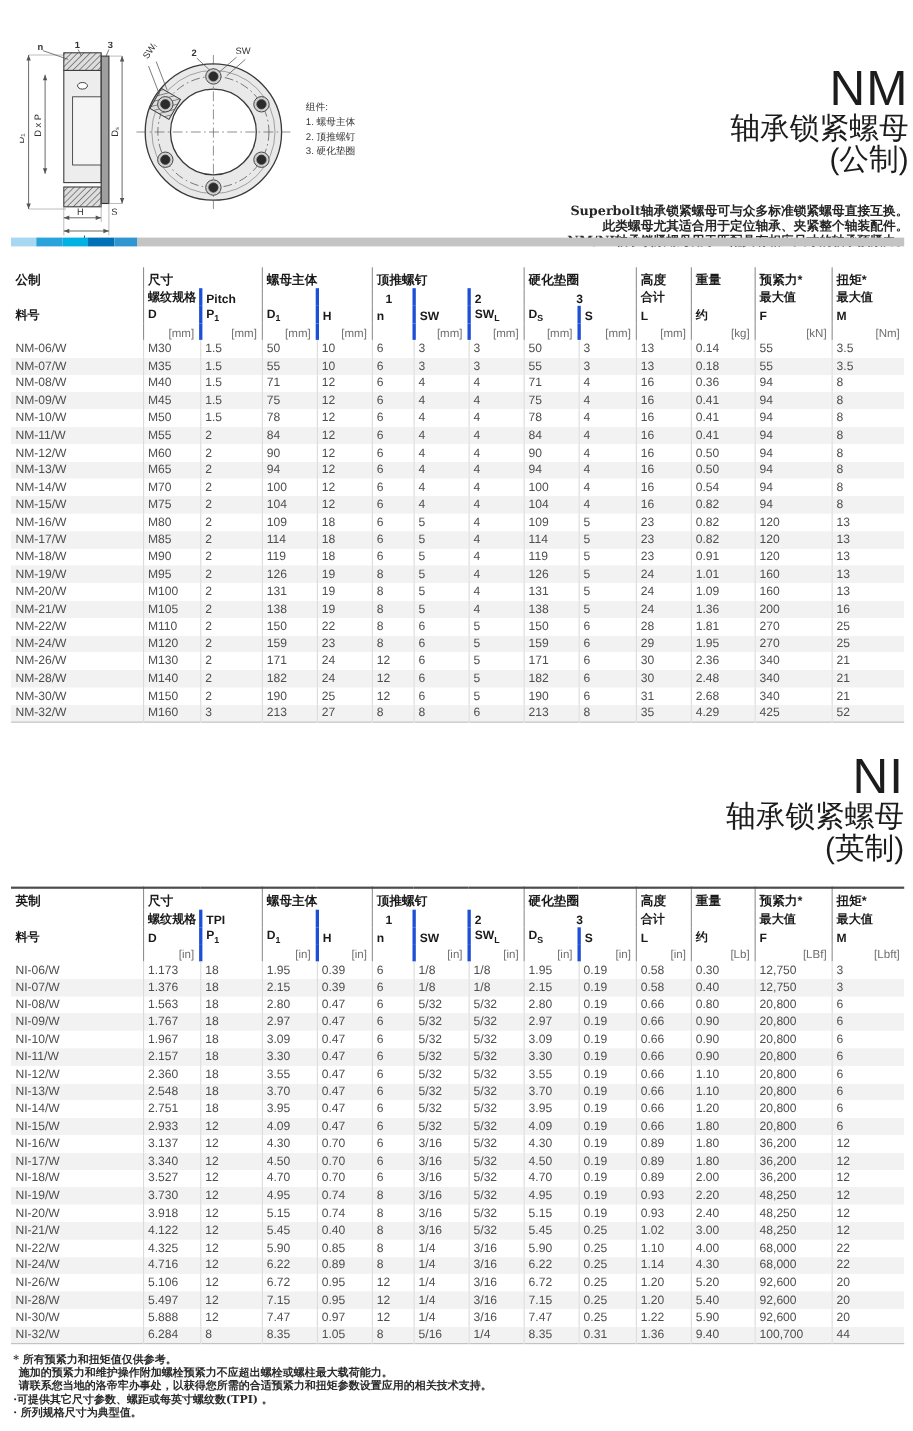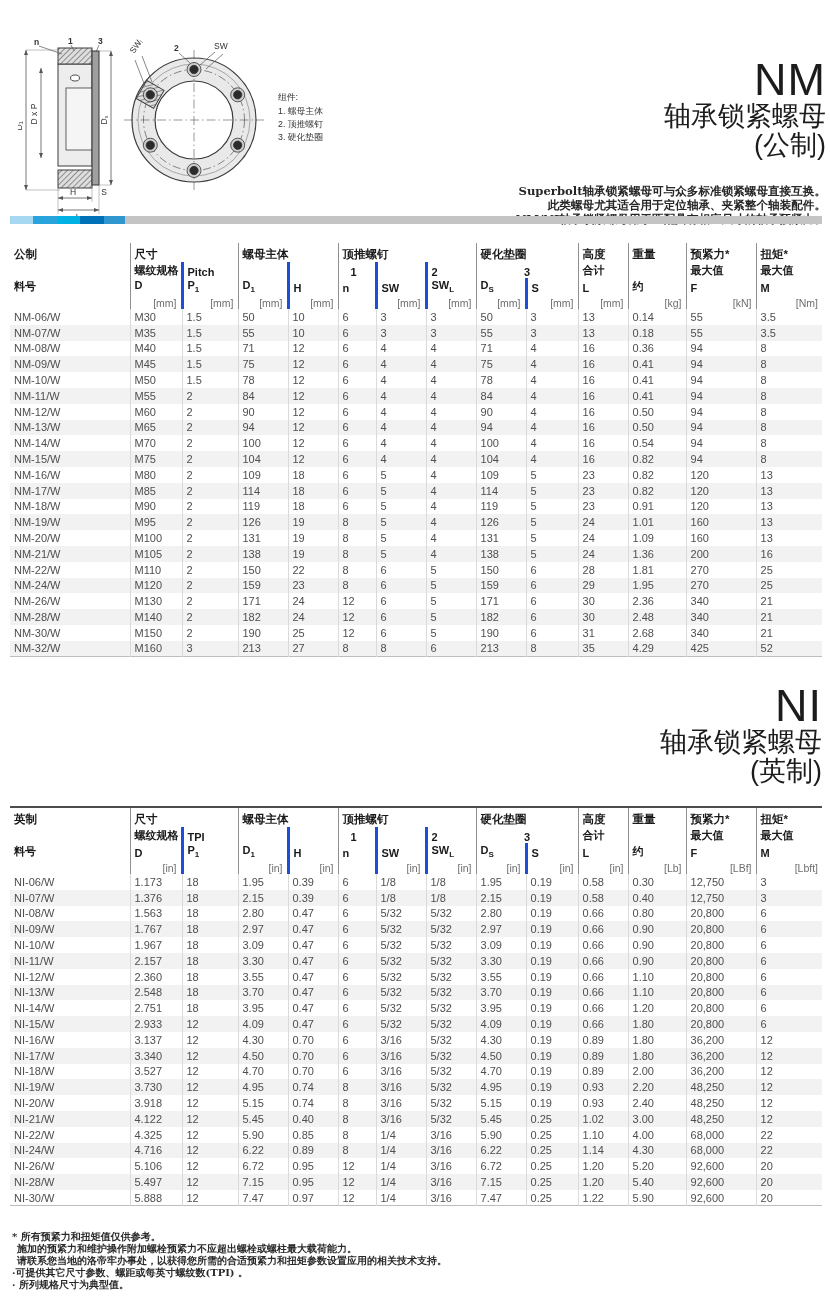--- a/index.html
+++ b/index.html
@@ -1014,20 +1014,36 @@
           <td>12</td>
           <td>1/4</td>
           <td>3/16</td>
           <td>7.47</td>
           <td>0.25</td>
           <td>1.22</td>
           <td>5.90</td>
           <td>92,600</td>
           <td>20</td>
         </tr>
+        <tr>
+          <td>NI-32/W</td>
+          <td>6.284</td>
+          <td>8</td>
+          <td>8.35</td>
+          <td>1.05</td>
+          <td>8</td>
+          <td>5/16</td>
+          <td>1/4</td>
+          <td>8.35</td>
+          <td>0.31</td>
+          <td>1.36</td>
+          <td>9.40</td>
+          <td>100,700</td>
+          <td>44</td>
+        </tr>
       </tbody>
   </table>
 
   <div class="footnotes">
     <div>* 所有预紧力和扭矩值仅供参考。</div>
     <div class="fn-indent">施加的预紧力和维护操作附加螺栓预紧力不应超出螺栓或螺柱最大载荷能力。</div>
     <div class="fn-indent">请联系您当地的洛帝牢办事处，以获得您所需的合适预紧力和扭矩参数设置应用的相关技术支持。</div>
     <div>·可提供其它尺寸参数、螺距或每英寸螺纹数(TPI) 。</div>
     <div>· 所列规格尺寸为典型值。</div>
   </div>

